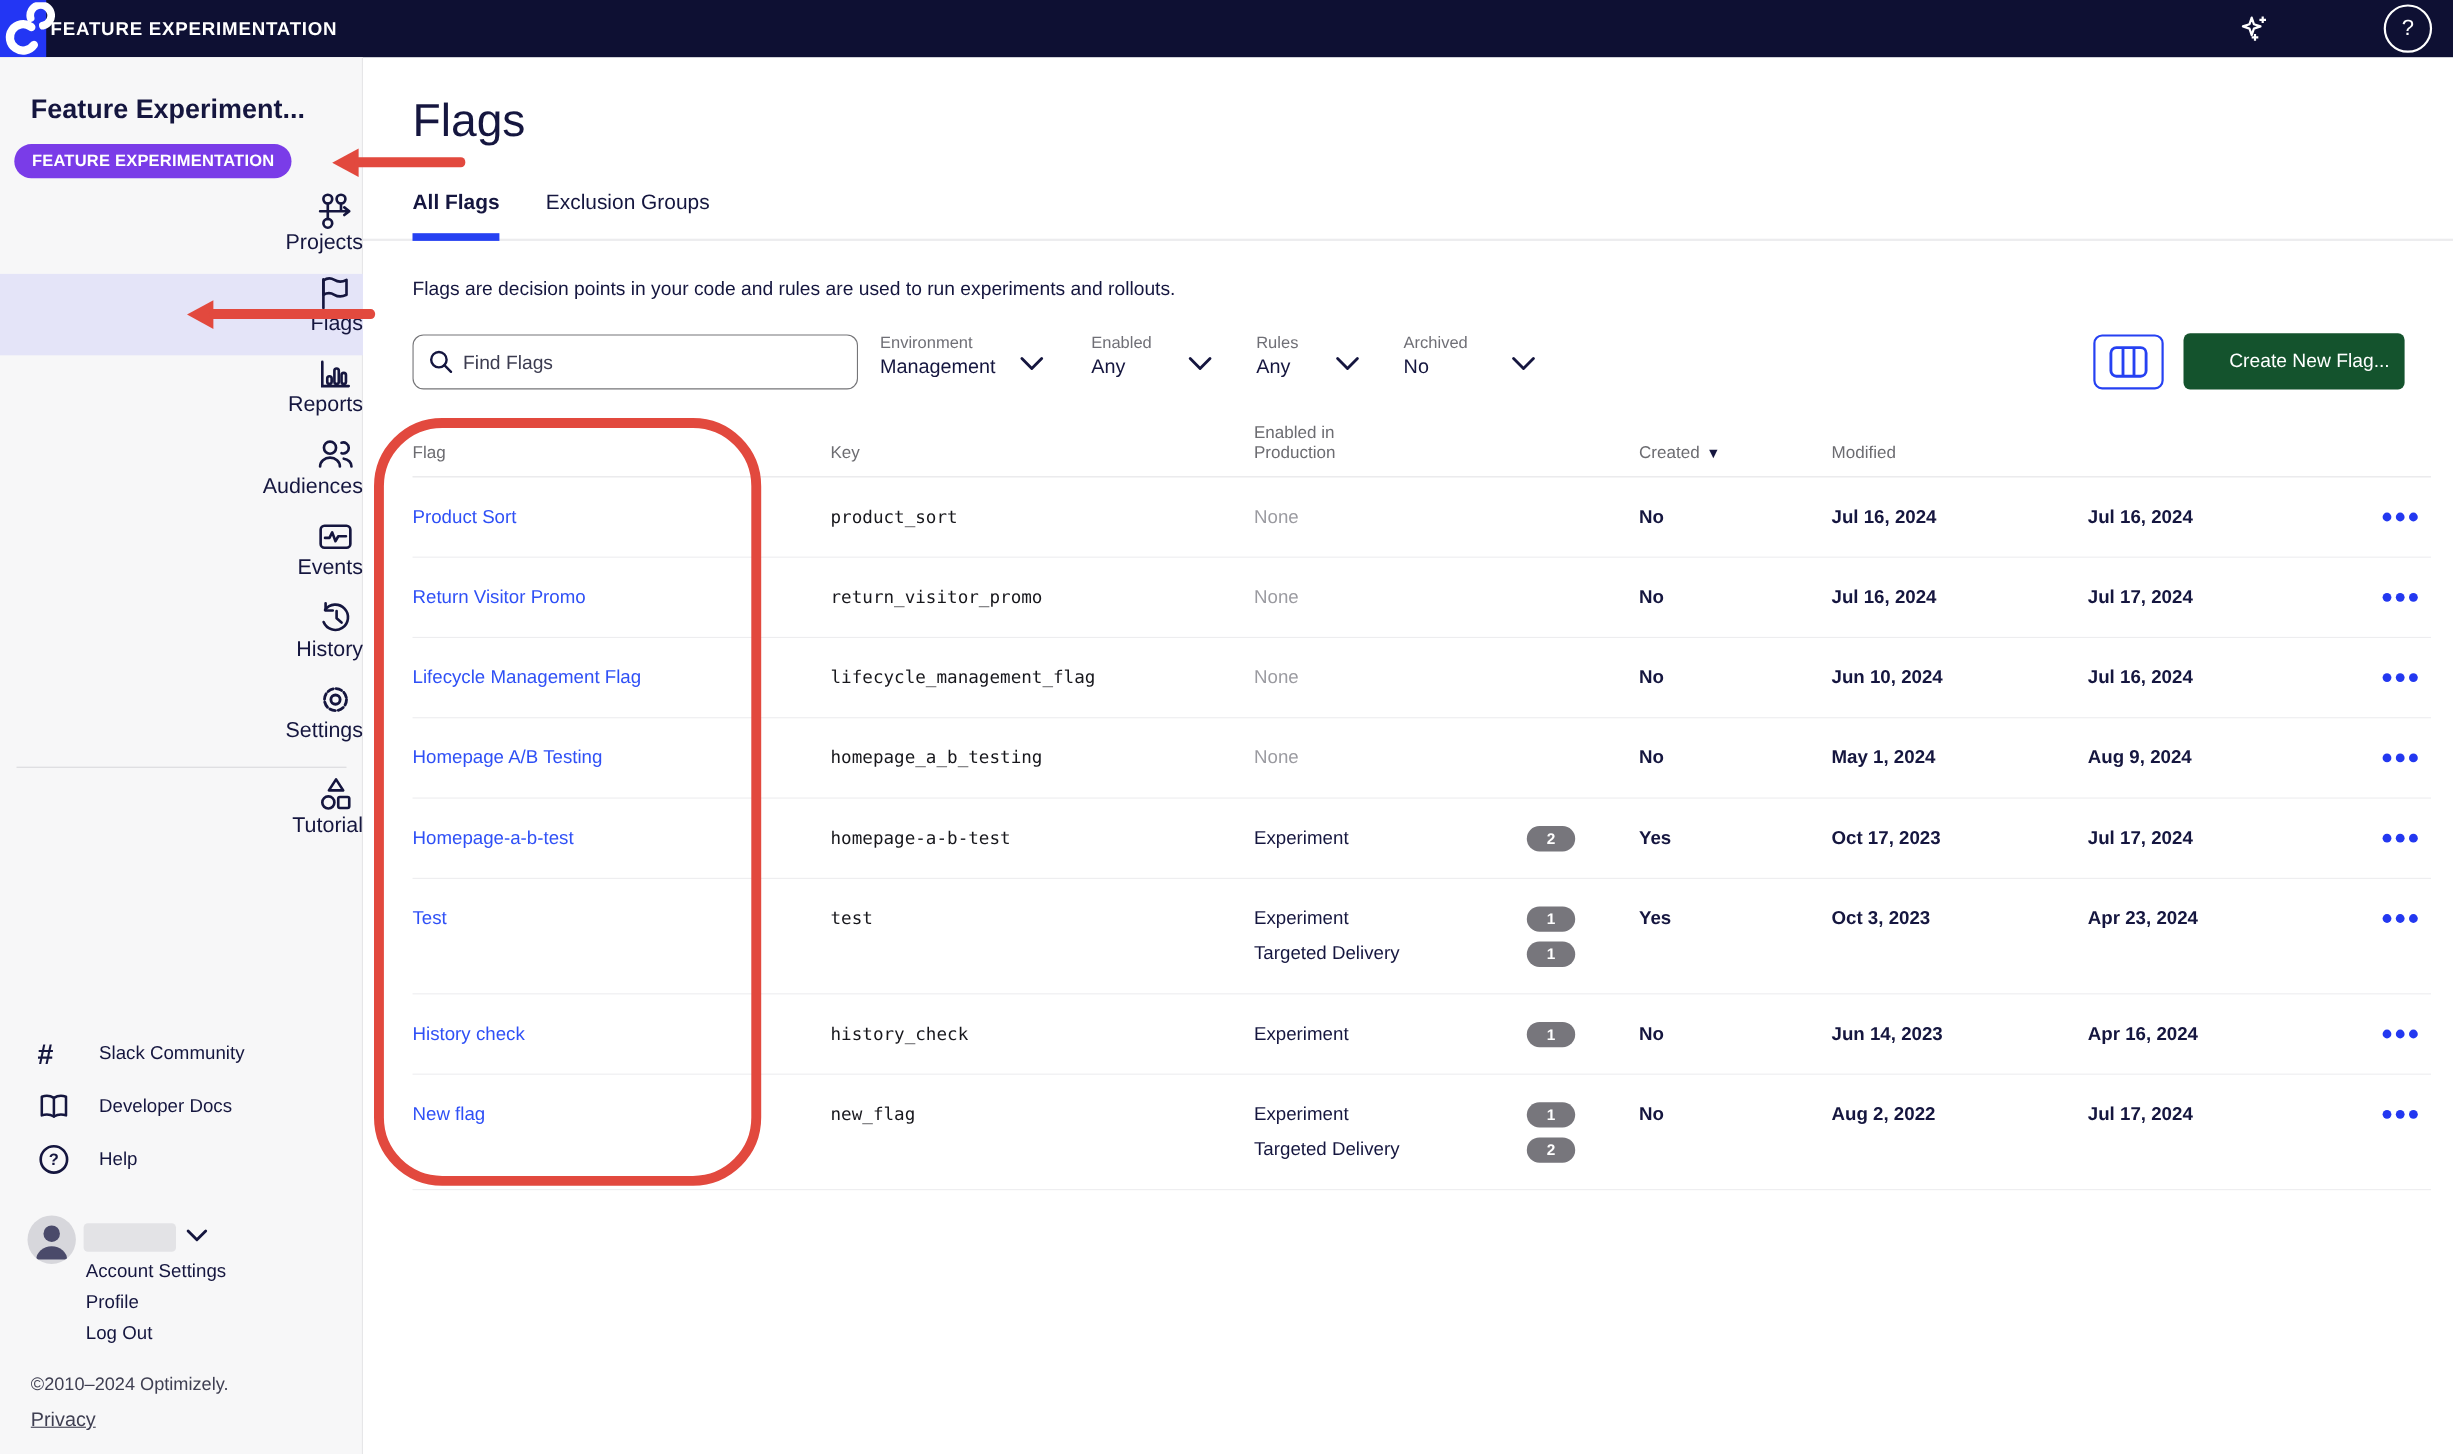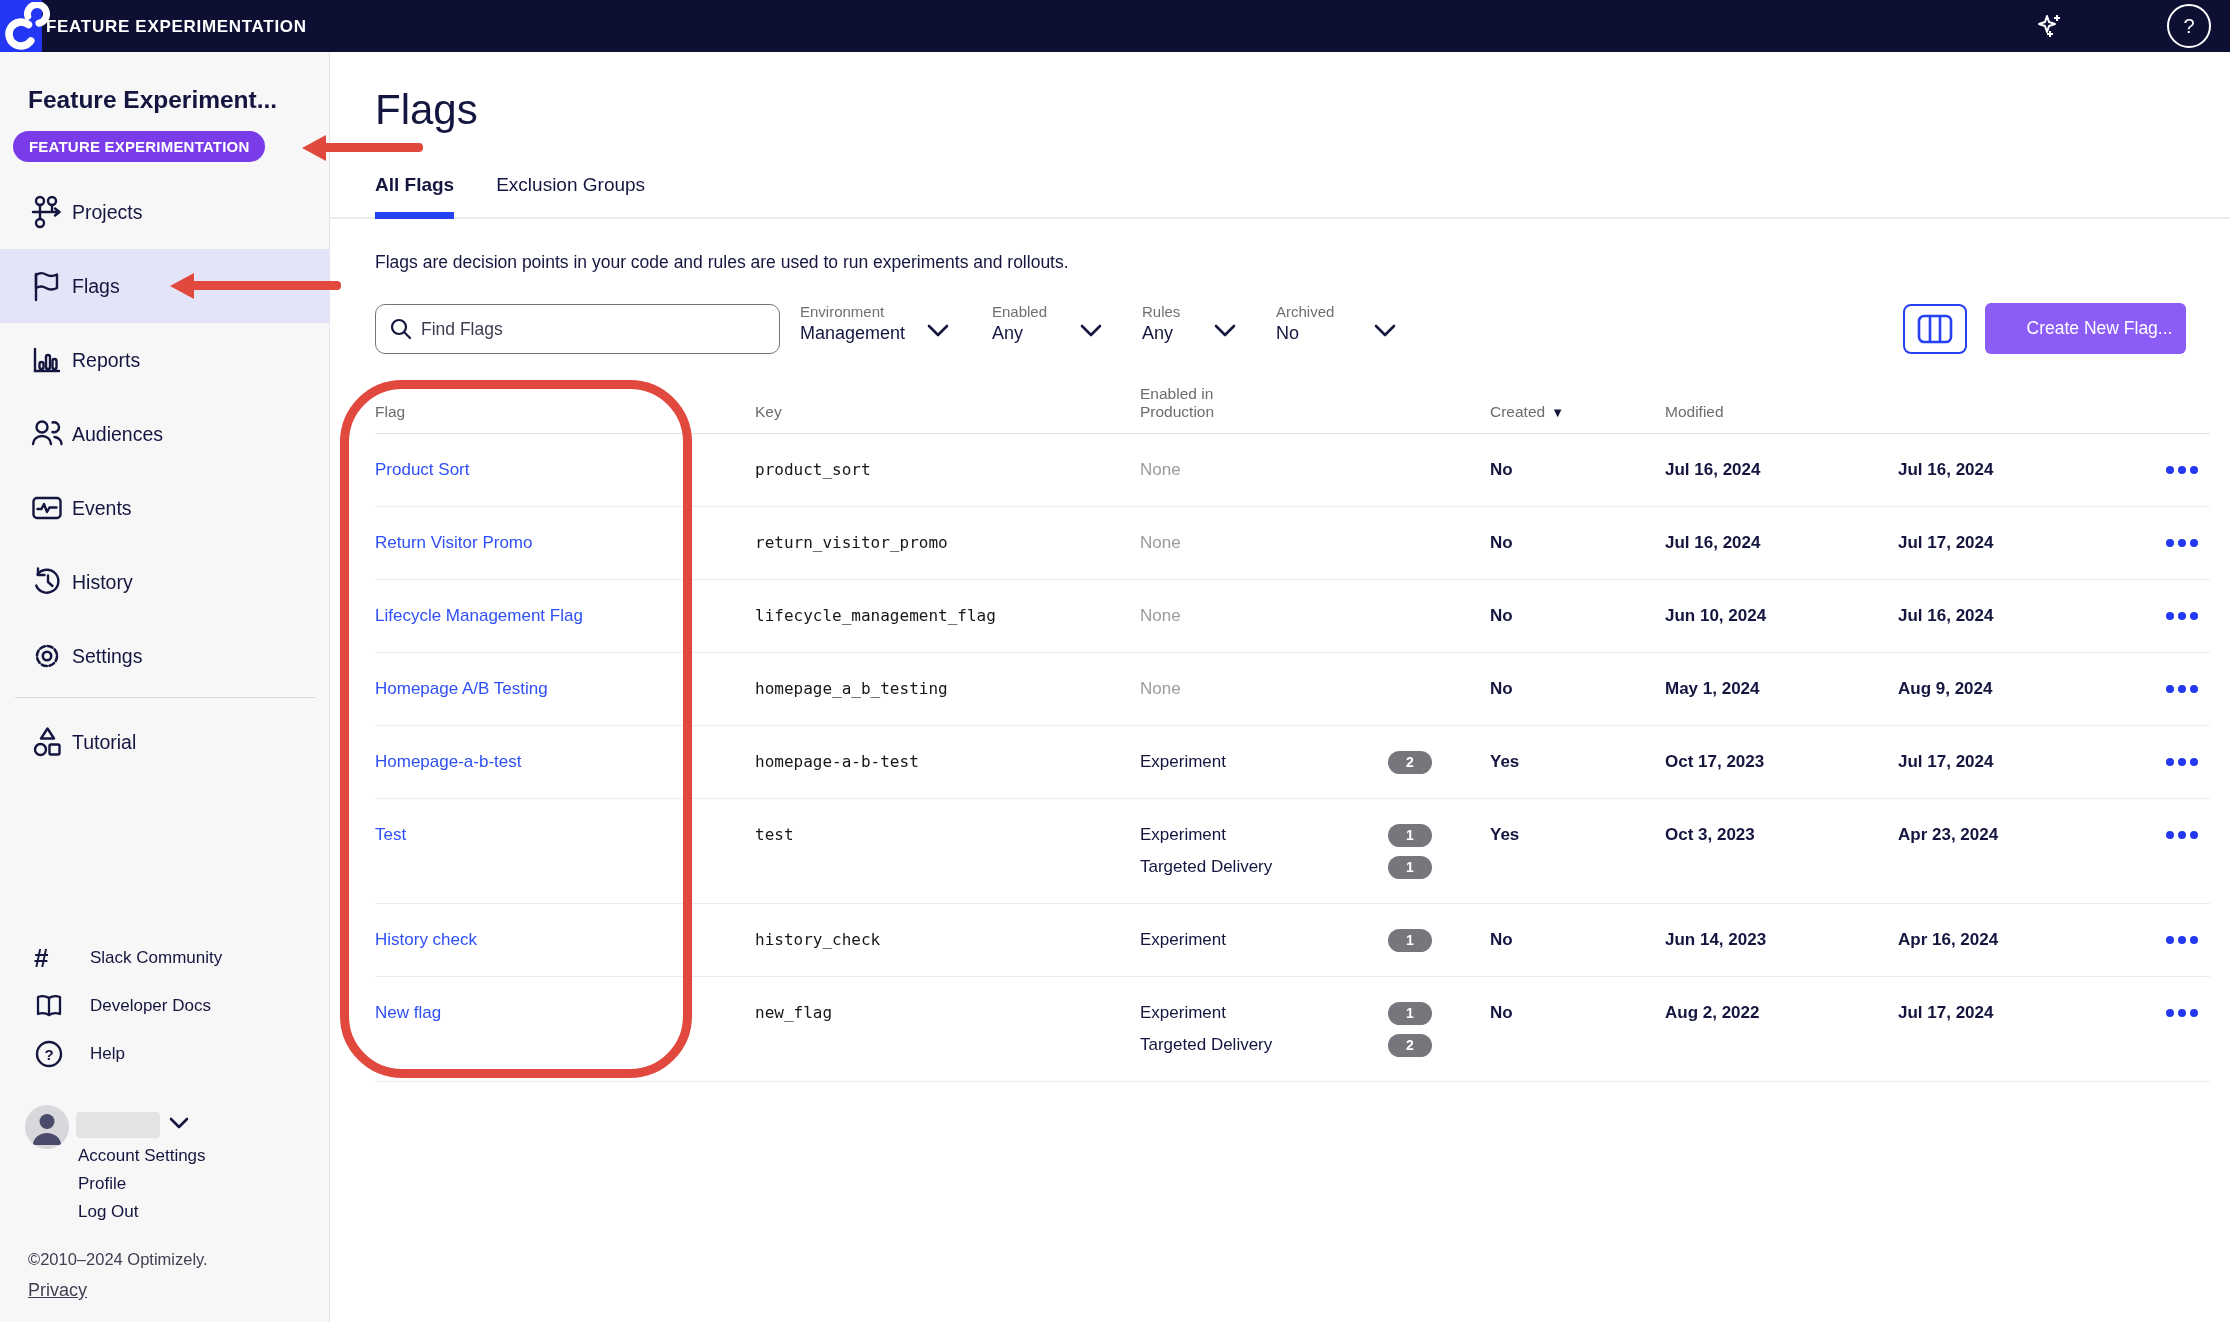--- a/index.html
+++ b/index.html
@@ -13,21 +13,21 @@
   .topbar-title { position:absolute; left:46px; top:17px; color:#fff; font-size:17px; font-weight:bold; letter-spacing:.7px; }
   .ask-opal { position:absolute; left:2014px; top:11px; display:flex; align-items:center; gap:12px; color:#fff;flex-direction:column; }
   .ask-opal-label { font-size:17.5px; }
   .help-circle { position:absolute; left:2167px; top:4px; width:44px; height:44px; border:2.5px solid #fff; border-radius:50%; color:#fff; font-size:20px; display:flex; align-items:center; justify-content:center; }
 
   
   .sidebar { position:absolute; left:0; top:52px; width:330px; height:1270px; background:#f7f7f8; border-right:1px solid #e6e6e8; }
   .project-name { position:absolute; left:28px; top:34px; width:290px; font-size:24.5px; font-weight:600; color:#15163f; white-space:nowrap; }
   .project-badge { position:absolute; left:13px; top:79px; height:31px; background:#7a3ce8; color:#fff; border-radius:16px; padding:0 16px; font-size:15px; font-weight:bold; letter-spacing:.2px; display:flex; align-items:center; }
   .nav { position:absolute; left:0; top:123px; width:330px; }
-  .nav-item { height:74px; display:flex; align-items:center; padding-left:30px; cursor:pointer; }
+  .nav-item { height:74px; display:flex; align-items:flex-end; padding-left:30px; cursor:pointer;flex-direction:column; }
   .nav-item.active { background:#e4e4f8; }
   .nav-icon { width:42px; display:flex; align-items:center; }
   .nav-label { font-size:19.5px; color:#15163f; }
   .side-divider { position:absolute; left:15px; top:645px; width:300px; height:1px; background:#d9d9dc; }
   .resources { position:absolute; left:0; top:882px; width:330px; }
   .res-item { height:48px; display:flex; align-items:center; padding-left:34px; cursor:pointer; }
   .res-icon { width:56px; display:flex; align-items:center; color:#15163f; }
   .hash-glyph { font-size:26px; font-weight:600; color:#15163f; }
   .res-label { font-size:17px; color:#15163f; }
   .avatar { position:absolute; left:25px; top:1053px; width:44px; height:44px; border-radius:50%; background:#d7d7dc; overflow:hidden; }
@@ -48,21 +48,21 @@
   .search-box { position:absolute; left:375px; top:304px; width:405px; height:50px; border:1.5px solid #757578; border-radius:10px; background:#fff; display:flex; align-items:center; padding-left:13px; gap:8px; }
   .search-input { border:none; outline:none; flex:1; font-size:17.5px; font-family:"Liberation Sans",sans-serif; color:#15163f; background:transparent; }
   .search-input::placeholder { color:#3c3c50; opacity:1; }
 
   .filter { position:absolute; top:303px; cursor:pointer; }
   .filter-label { font-size:15px; color:#6f6f76; }
   .filter-value { font-size:18px; font-weight:500; color:#15163f; margin-top:3px; }
   .filter-chevron { position:absolute; top:322px; }
 
   .columns-btn { position:absolute; left:1903px; top:304px; width:64px; height:50px; border:2.5px solid #2641f2; border-radius:8px; background:#fff; display:flex; align-items:center; justify-content:center; cursor:pointer; }
-  .create-btn { position:absolute; left:1985px; top:303px; width:201px; height:51px; background:#8b5cf6; border:none; border-radius:6px; color:#fff; font-size:17.5px; font-weight:500; font-family:"Liberation Sans",sans-serif; cursor:pointer;padding-left:28px; }
+  .create-btn { position:absolute; left:1985px; top:303px; width:201px; height:51px; background:#14532d; border:none; border-radius:6px; color:#fff; font-size:17.5px; font-weight:500; font-family:"Liberation Sans",sans-serif; cursor:pointer;padding-left:28px; }
 
   
   .table { position:absolute; left:375px; top:385px; width:1835px; }
   .thead, .trow { display:grid; grid-template-columns:380px 385px 350px 175px 233px 232px 80px; }
   .thead { border-bottom:1px solid #e3e3e6; padding-bottom:12px; }
   .th { font-size:15.5px; color:#6c6c71; align-self:end; }
   .th .wrap { display:inline-block; }
   .th-rules .wrap { max-width:90px; }
   .th-enabled .wrap { max-width:95px; }
   .sort-tri { color:#15163f; font-size:13px; margin-left:6px; }

